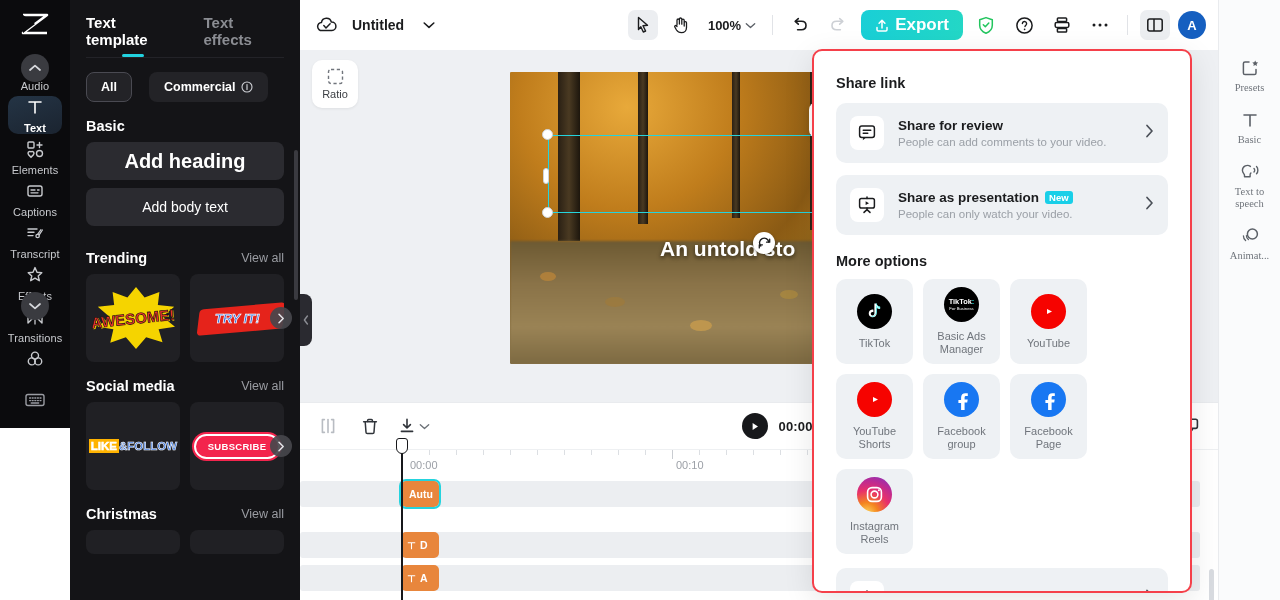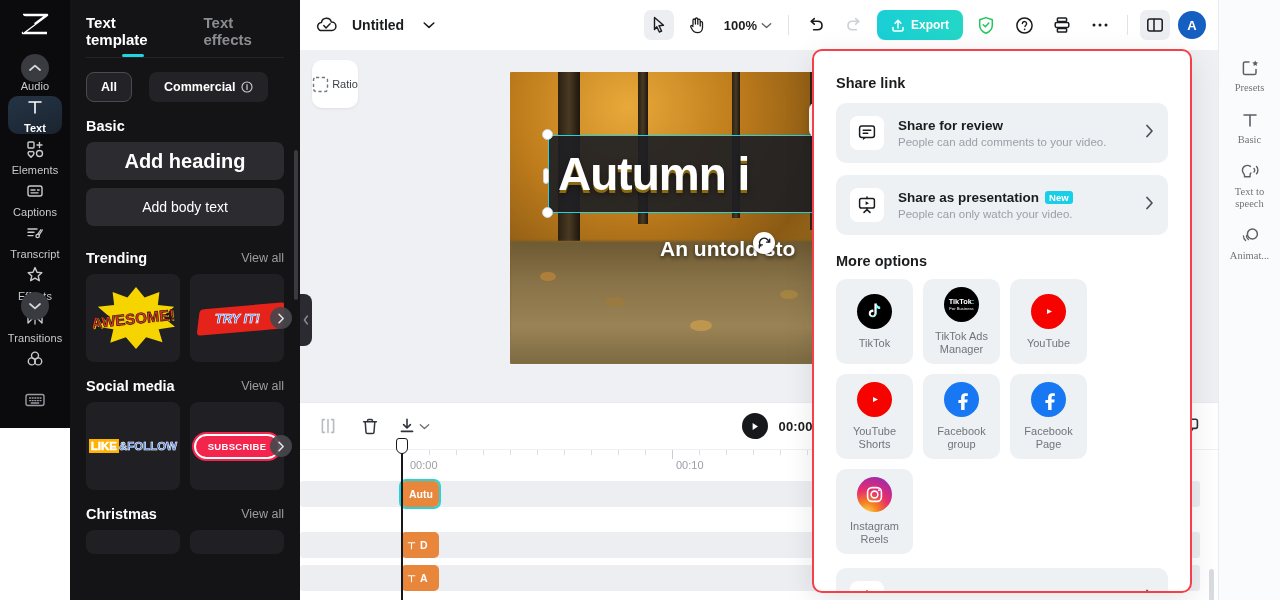--- a/index.html
+++ b/index.html
@@ -108,31 +108,31 @@
   .header { height: 50px; background:#fff; display:flex; align-items:center; padding: 0 12px; gap: 8px; }
   .hdr-left { display:flex; align-items:center; gap: 10px; }
   .proj-title { font-size: 14px; font-weight: 700; color:#1b1c1e; }
   .icon-btn { width: 30px; height:30px; border-radius:7px; display:flex; align-items:center; justify-content:center; cursor:pointer; color:#1b1c1e;}
   .icon-btn.sel { background:#eceef1; }
   .hdr-spacer { flex: 1; }
   .zoom-sel { display:flex; align-items:center; gap:4px; font-size: 13px; font-weight:700; color:#1b1c1e; cursor:pointer; padding: 0 4px;}
   .sep { width:1px; height:20px; background:#e1e3e7; margin: 0 4px; }
   .export-btn {
     height: 30px; border-radius: 8px; background: linear-gradient(90deg,#19cfd6,#23d7c6);
-    color:#fff; font-size: 12px; font-weight: 700; display:flex; align-items:center; gap:6px;
+    color:#fff; font-size: 17px; font-weight: 700; display:flex; align-items:center; gap:6px;
     padding: 0 14px; cursor:pointer;
   }
   .avatar { width: 28px; height:28px; border-radius:50%; background:#155fc0; color:#fff;
     display:flex; align-items:center; justify-content:center; font-size:13px; font-weight:700; cursor:pointer;}
 
   
   .stage { flex: 1; position: relative; background:#eef0f3; display:flex; align-items:center; justify-content:center; }
   .ratio-btn {
     position:absolute; left: 12px; top: 10px; width: 46px; height: 48px; background:#fff; border-radius: 10px;
-    display:flex; flex-direction:row; align-items:center; justify-content:center; gap:3px;
+    display:flex; flex-direction:column; align-items:center; justify-content:center; gap:3px;
     font-size: 11px; color:#3c3f44; cursor:pointer; box-shadow: 0 1px 3px rgba(0,0,0,.07); z-index:3;
   }
   .preview-wrap { position:absolute; left: 210px; top: 22px; width: 390px; height: 292px; }
   .preview {
     width: 390px; height: 292px; border-radius:2px; overflow:hidden; position:relative;
     background: linear-gradient(#6a4a16,#3a3410);
   }
   .pv-sky { position:absolute; inset:0; background:
      radial-gradient(ellipse at 30% 12%, #e8a93a 0%, #c07d1c 28%, #8a5a14 52%, transparent 70%),
      radial-gradient(ellipse at 75% 8%, #f0bb52 0%, #c78a26 30%, transparent 60%),
@@ -538,23 +538,20 @@
           <div class="pv-trunk" style="left:222px;width:8px;bottom:50%"></div>
           <div class="pv-trunk" style="left:300px;width:12px;bottom:46%"></div>
           <div class="pv-trunk" style="left:352px;width:7px;bottom:52%"></div>
           <div class="pv-ground"></div>
           <div class="pv-leaf" style="left:30px;top:200px;width:16px;height:9px;background:#b5833a"></div>
           <div class="pv-leaf" style="left:95px;top:225px;width:20px;height:10px;background:#9c7a3e"></div>
           <div class="pv-leaf" style="left:180px;top:248px;width:22px;height:11px;background:#c49a4d"></div>
           <div class="pv-leaf" style="left:270px;top:218px;width:18px;height:9px;background:#a8873f"></div>
           <div class="pv-leaf" style="left:330px;top:262px;width:24px;height:11px;background:#b99246"></div>
 
-          <div class="pv-textbox">
-            <span class="pv-headline">Autumn i</span>
-          </div>
           <div class="pv-sel"></div>
           <div class="pv-handle" style="left:32px;top:57px"></div>
           <div class="pv-handle" style="left:32px;top:135px"></div>
           <div class="pv-handle" style="left:33px;top:96px;width:6px;height:16px;border-radius:3px"></div>
 
           <span class="pv-sub">An untold sto</span>
           <div class="pv-rot">
             <svg width="13" height="13" viewBox="0 0 14 14" fill="none">
                 <path d="M11.6 5.4A5 5 0 103 9.6" stroke="#1b1c1e" stroke-width="1.5" fill="none" stroke-linecap="round"></path>
                 <path d="M12.6 2.2v3.4H9.2M1.4 11.8V8.4h3.4" stroke="#1b1c1e" stroke-width="1.4" fill="none" stroke-linecap="round" stroke-linejoin="round"></path>
@@ -786,21 +783,21 @@
               <path d="M11.2 2.4c.3 2 1.5 3.2 3.5 3.4v1.5c-1.4-.2-2.5-.9-3.3-1.9v5.6c0 3.3-2.7 5-5.2 4.2" stroke="#25f4ee" stroke-width=".8" fill="none" opacity=".85"></path>
             </svg>
         </span>
         <span class="g-lbl">TikTok</span>
       </div>
       <div class="g-item">
         <span class="g-icon ic-tta">
           <span style="color:#fff;font-size:7.4px;font-weight:800;line-height:8px;">TikTok<span style="color:#25f4ee">:</span></span>
           <span style="color:#fff;font-size:4.2px;line-height:6px;">For Business</span>
         </span>
-        <span class="g-lbl">TikTok Ads Manager</span>
+        <span class="g-lbl">Basic Ads Manager</span>
       </div>
       <div class="g-item">
         <span class="g-icon ic-yt">
           <svg width="18" height="13" viewBox="0 0 18 13">
               <rect x="1" y="1.4" width="16" height="10.2" rx="3" fill="#fff" opacity="0"></rect>
               <path d="M7 4 L12 6.5 L7 9 Z" fill="#fff"></path>
             </svg>
         </span>
         <span class="g-lbl">YouTube</span>
       </div>

